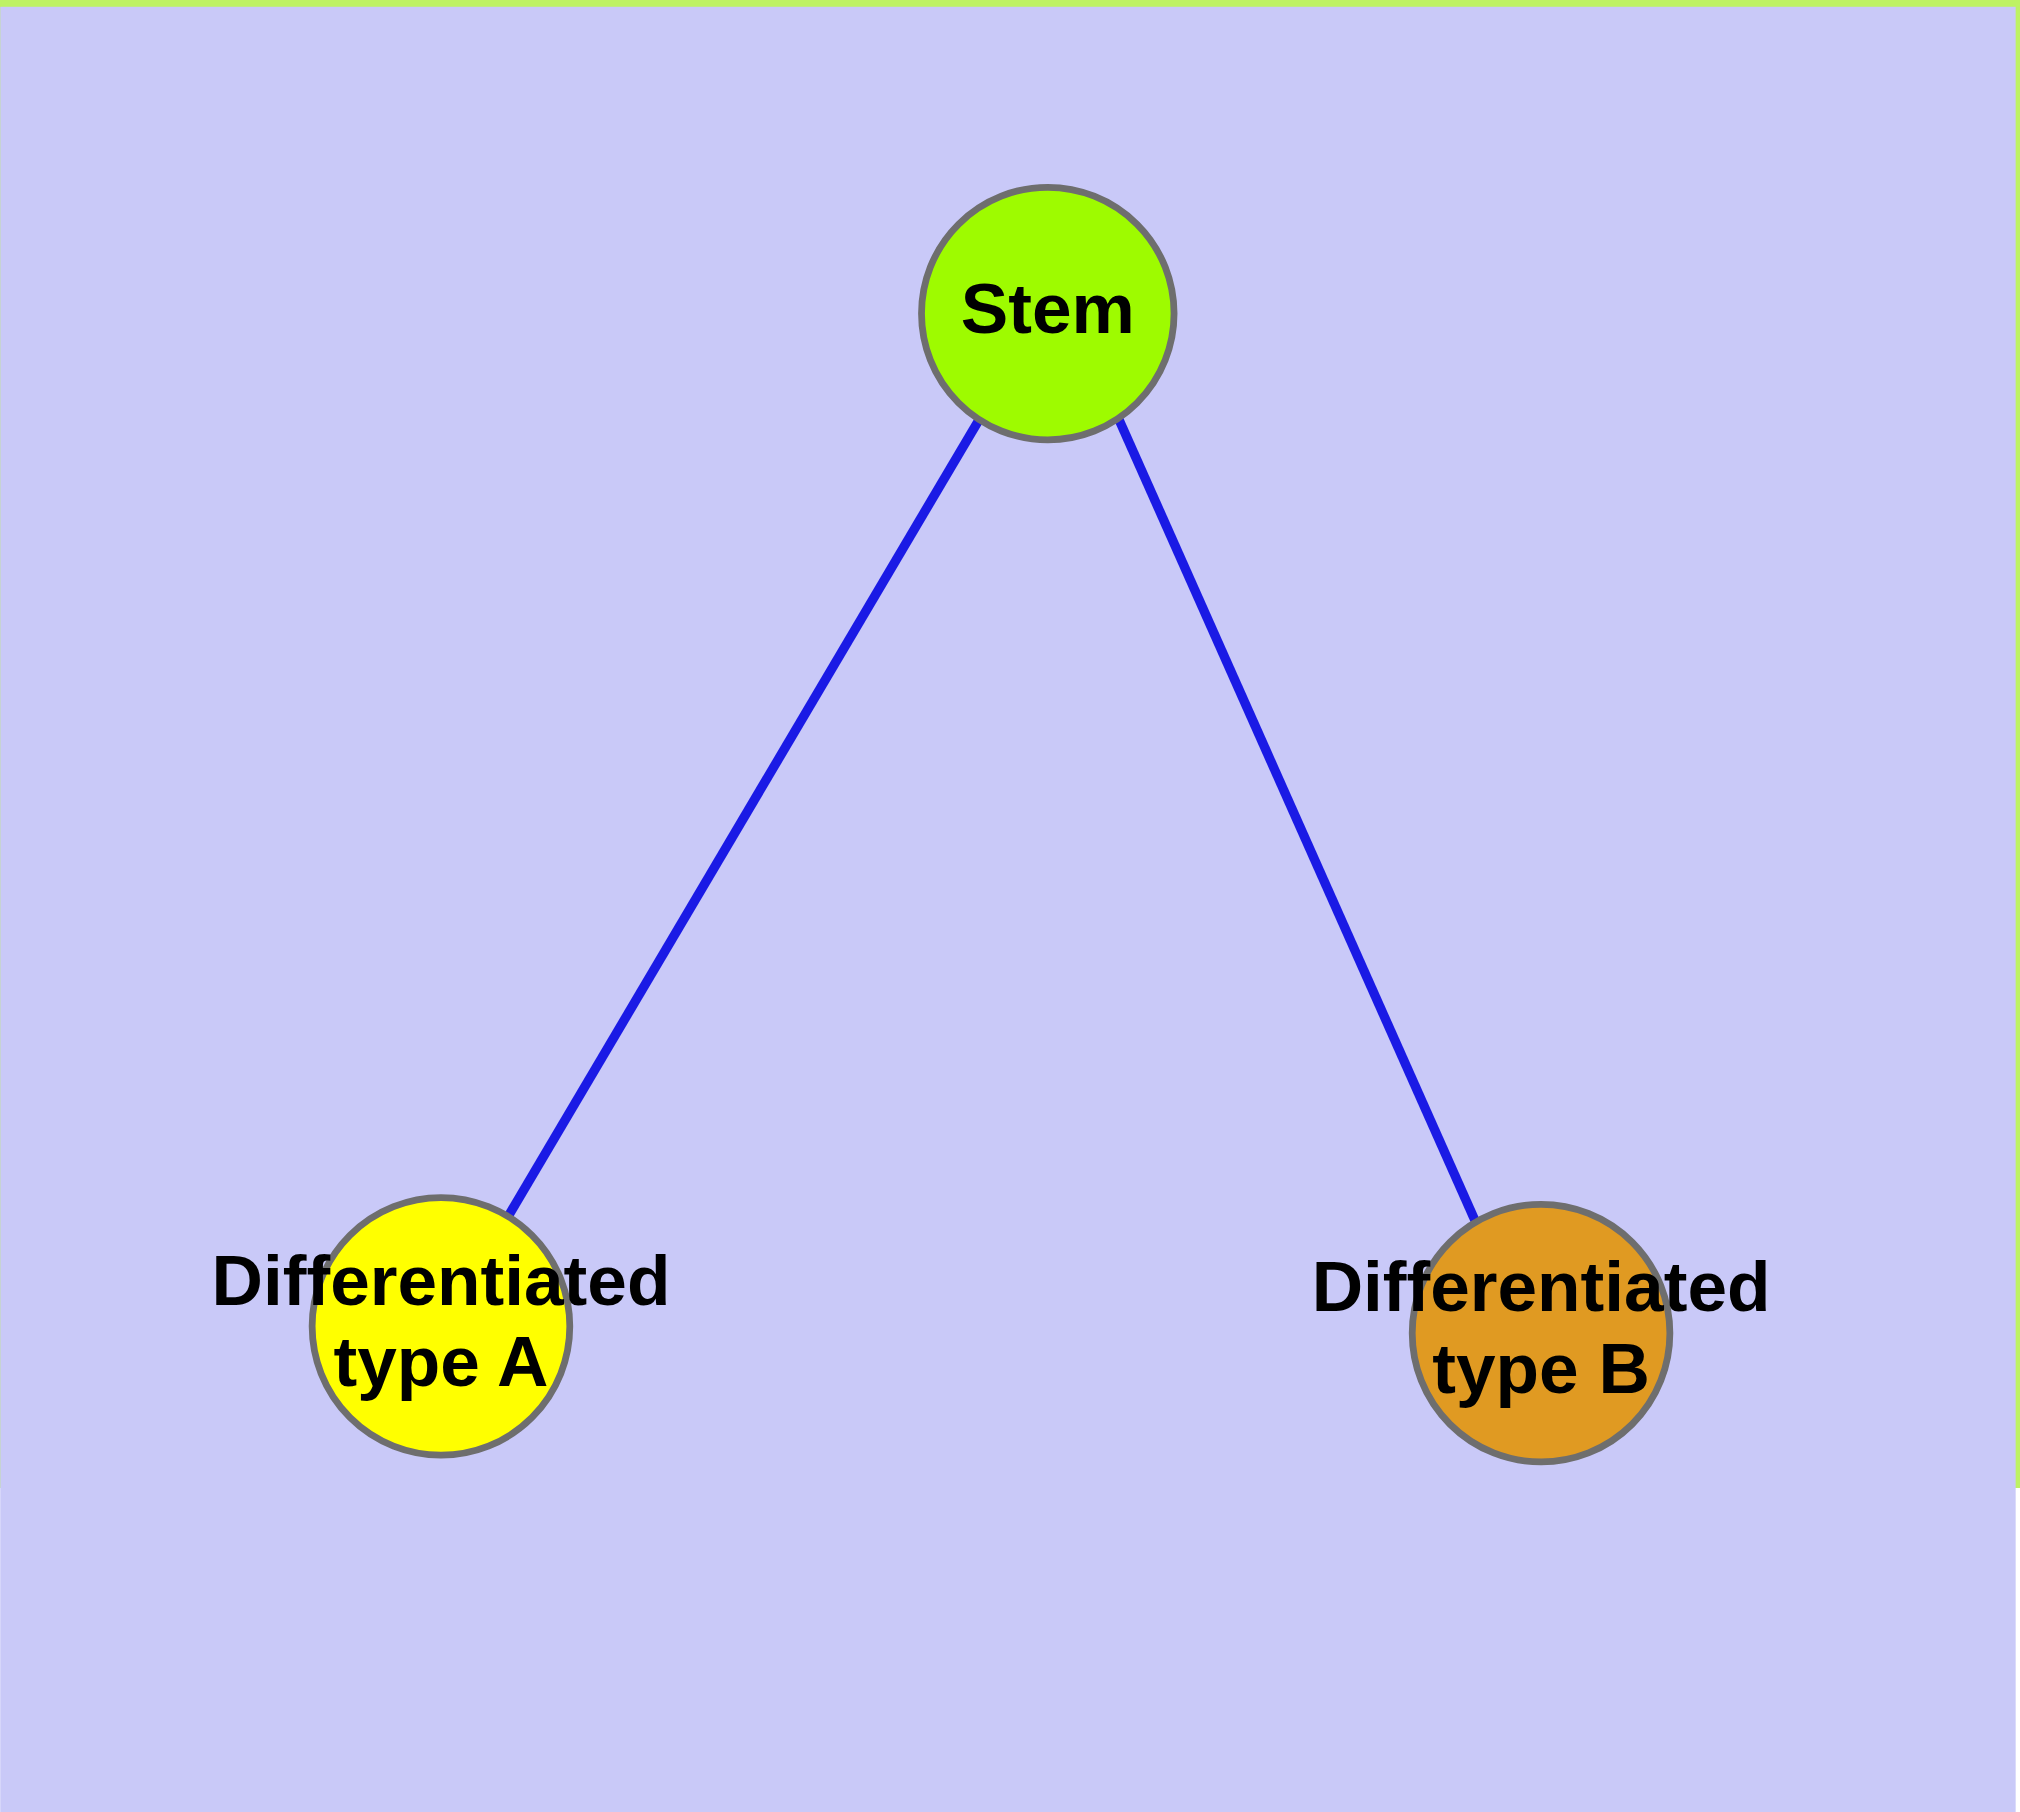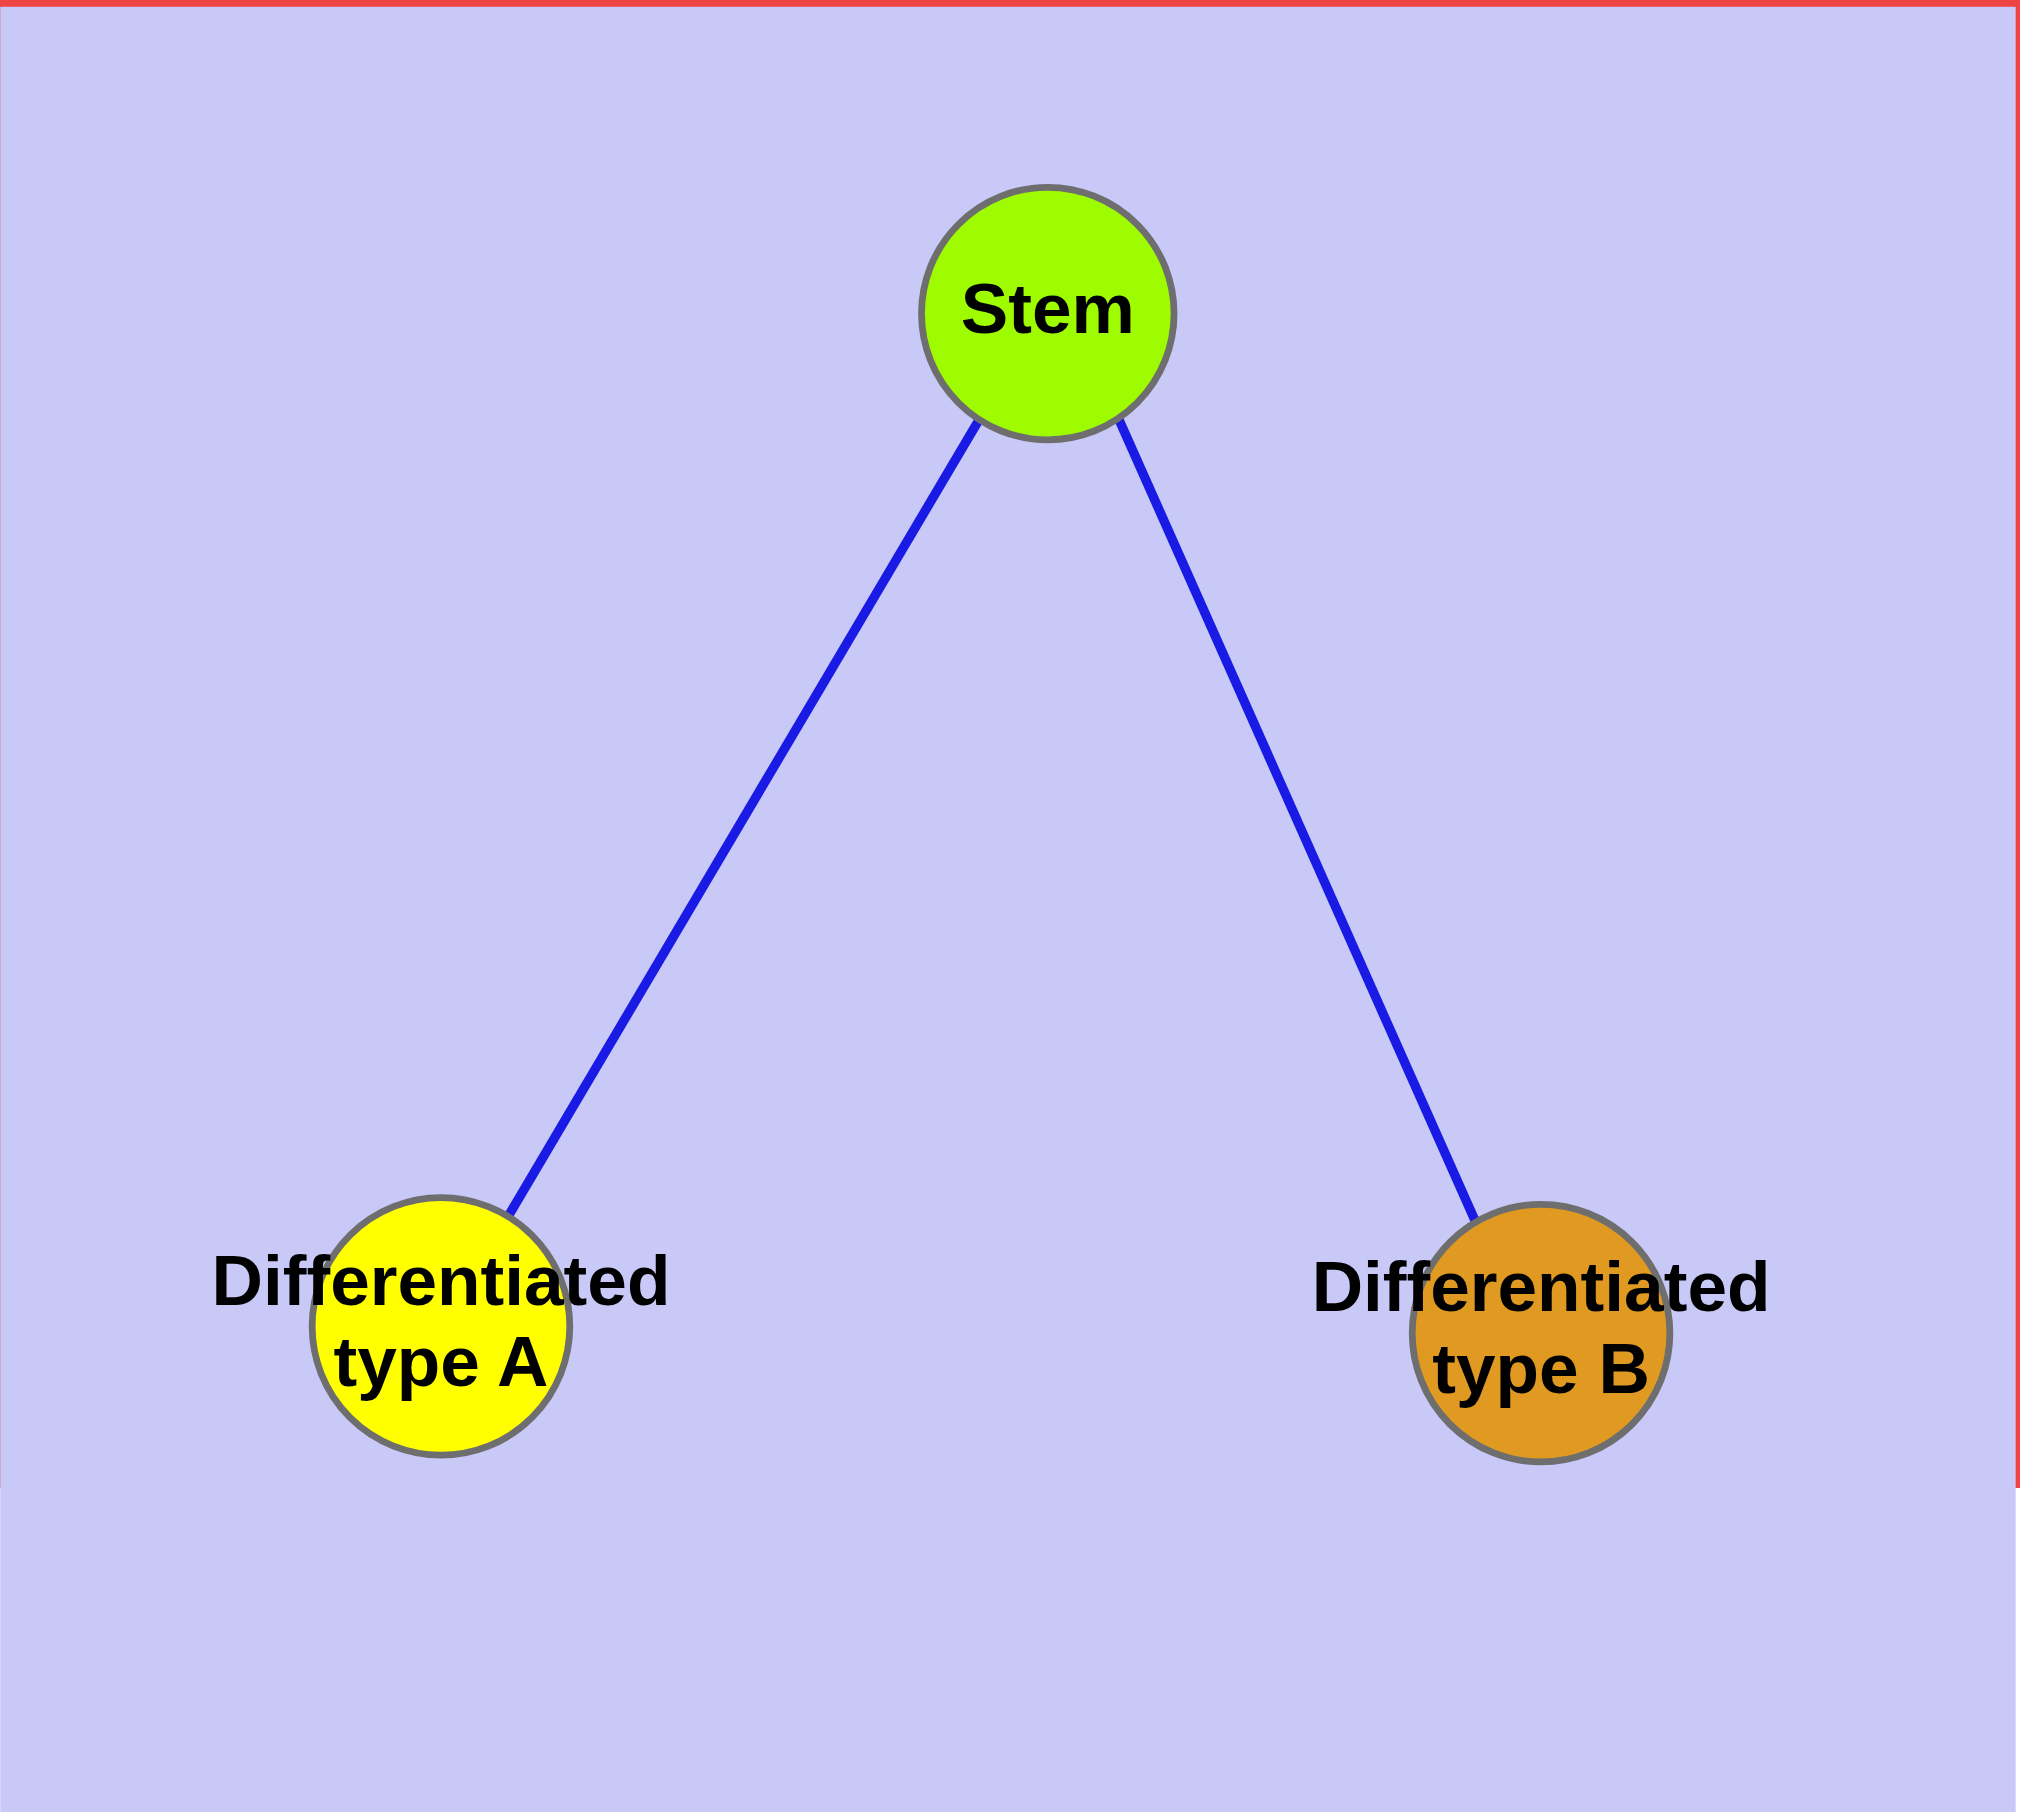--- a/index.html
+++ b/index.html
@@ -10,21 +10,21 @@
   body {
     width: 2021px;
     height: 1812px;
     overflow: hidden;
     font-family: "Liberation Sans", sans-serif;
   }
   #canvas {
     position: relative;
     width: 2021px;
     height: 1488px;
-    background: #ef4444;
+    background: #bef264;
   }
   #graph-svg {
     position: absolute;
     left: 0;
     top: 0;
     width: 2021px;
     height: 1812px;
     display: block;
   }
   .node-label {

